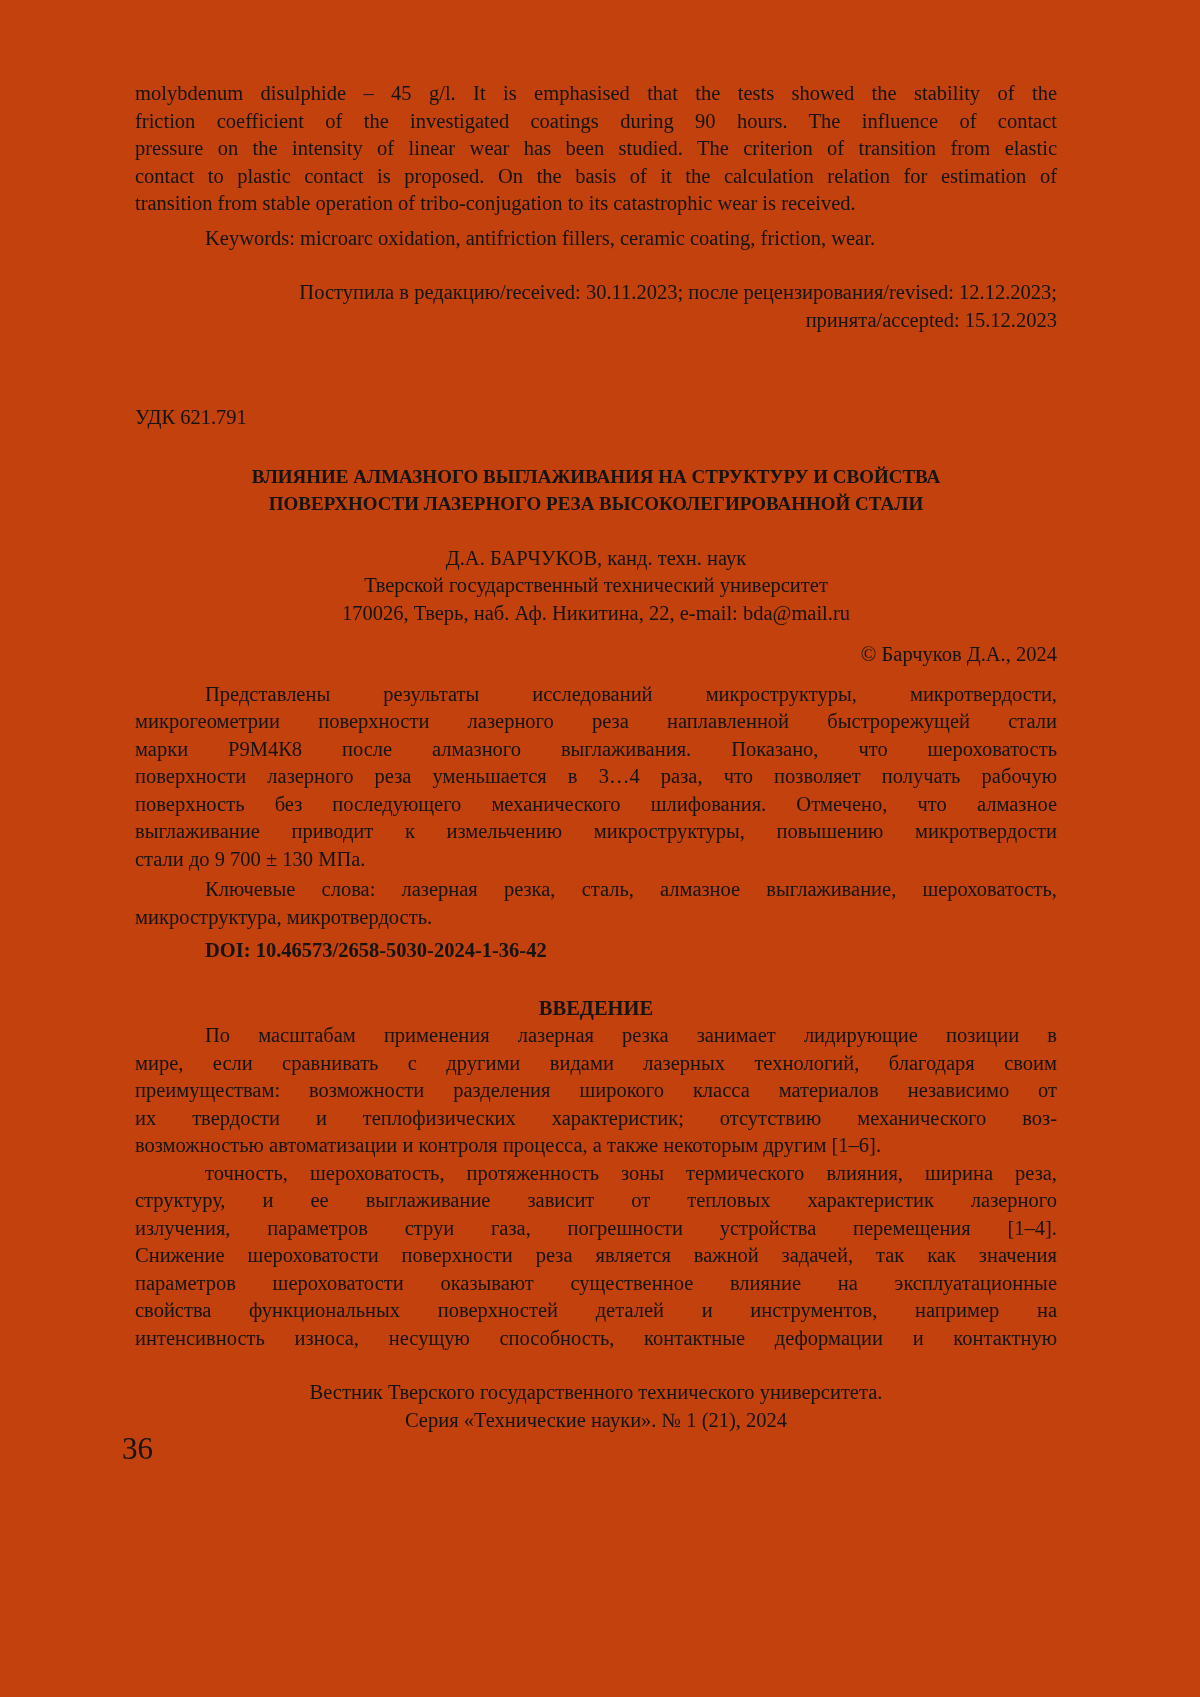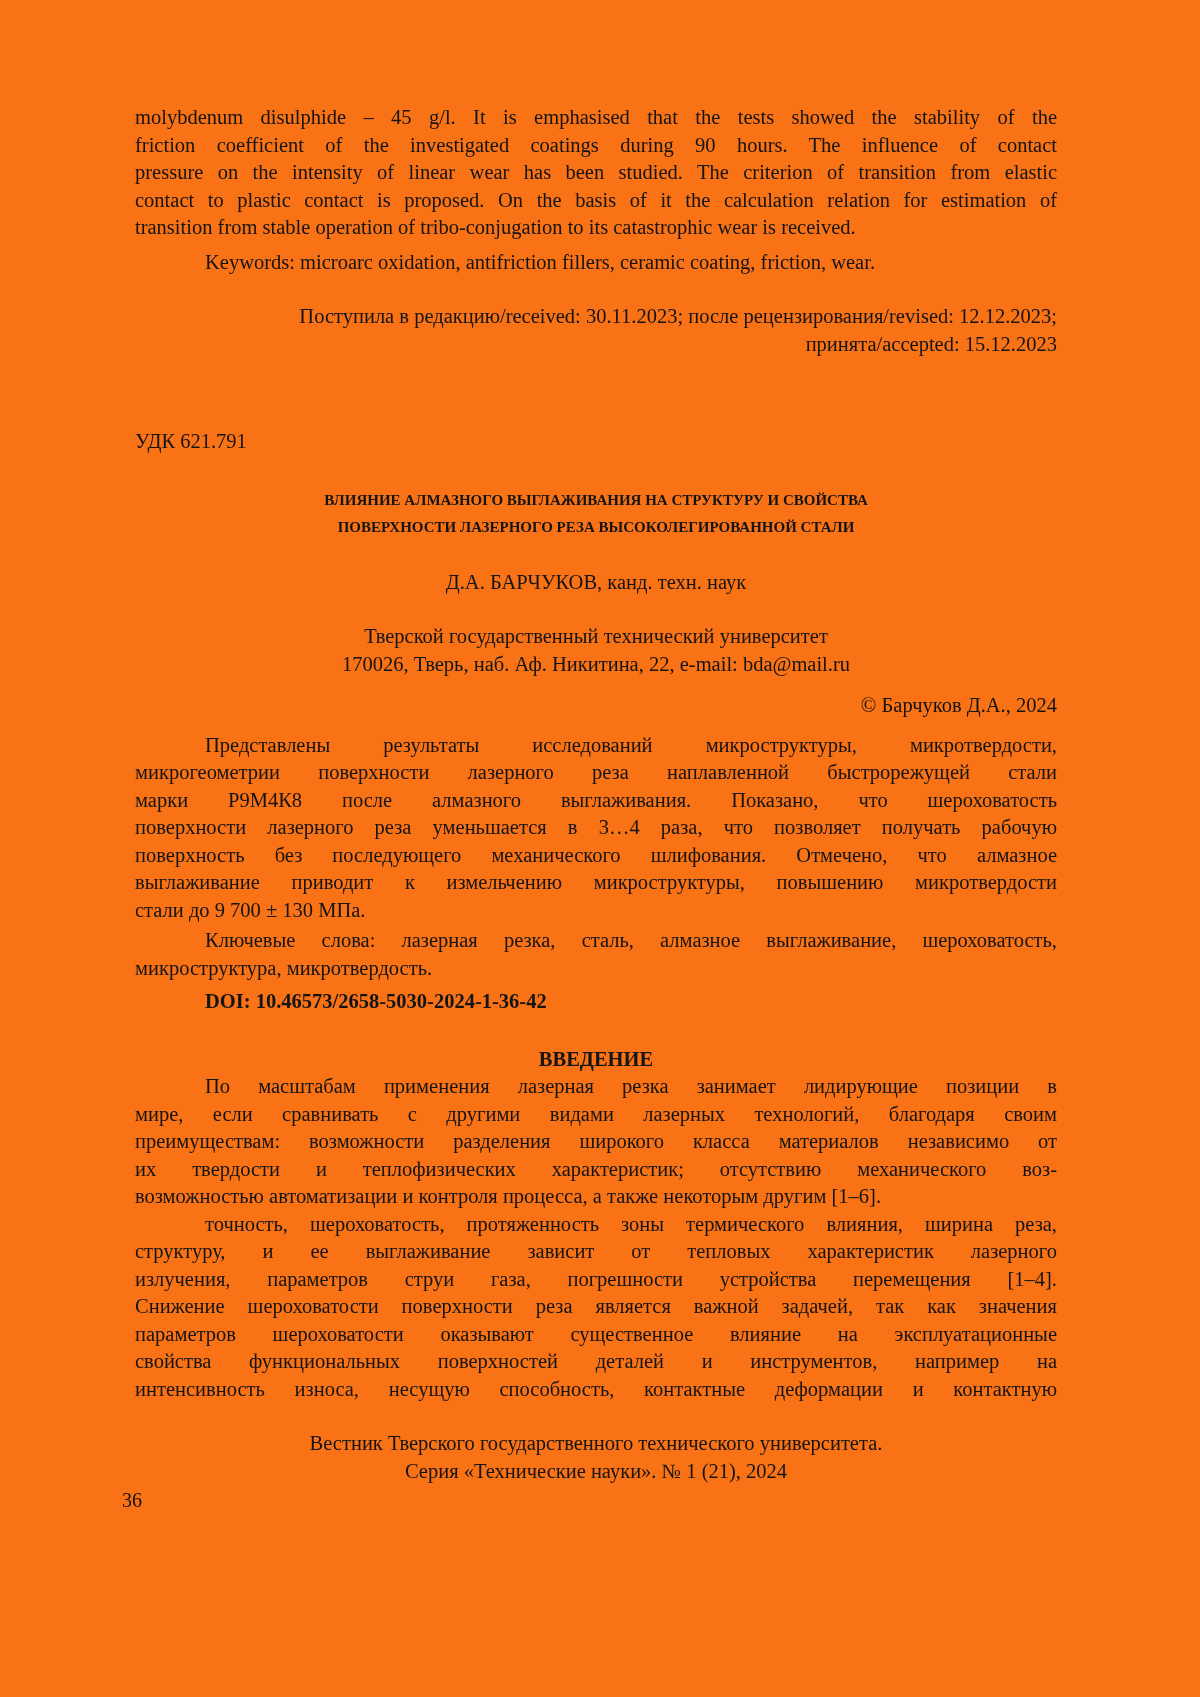--- a/index.html
+++ b/index.html
@@ -1,51 +1,51 @@
 <!DOCTYPE html>
 <html><head>
 <meta charset="utf-8">
 <style>
   html, body { margin: 0; padding: 0; background: #ffffff; }
   .page {
     position: relative;
     width: 1200px;
     height: 1697px;
     box-sizing: border-box;
-    background: #f97316;
+    background: #c2410c;
     color: #141414;
     font-family: "Liberation Serif", "DejaVu Serif", serif;
     font-size: 20.5px;
     line-height: 27.5px;
-    padding: 104px 143px 0 135px;
+    padding: 80px 143px 0 135px;
     overflow: hidden;
   }
   .line { text-align: justify; text-align-last: justify; }
   .left-last .line.last { text-align-last: left; }
   .center-lines .line, .center-lines .line.last { text-align: center; text-align-last: center; }
   .right-lines .line, .right-lines .line.last { text-align: left; text-align-last: right; }
   .indent-first .line:first-child { text-indent: 70px; }
   .bold { font-weight: bold; }
   .italic { }
 
   #keywords-en { margin-top: 7px; text-indent: 70px; text-align: justify; text-align-last: left; }
   #dates { margin-top: 27px; }
   #udc { margin-top: 70px; text-align: left; }
-  #title { margin-top: 31px; font-size: 15px; }
+  #title { margin-top: 31px; font-size: 19px; }
   #author { margin-top: 27px; text-align: center; }
-  #affiliation { margin-top: 27px; }
+  #affiliation { }
   #copyright { margin-top: 14px; text-align: right; }
   #abstract { margin-top: 12px; }
   #keywords-ru { margin-top: 3px; }
   .kw-ru-1 { text-indent: 70px; text-align: justify; text-align-last: justify; }
   .kw-ru-2 { text-align: left; }
   #doi { margin-top: 6px; text-indent: 70px; text-align: left; }
   #intro-heading { margin-top: 30px; text-align: center; }
   #footer { margin-top: 27px; }
-  #page-number { margin-top: 0px; margin-left: -13px; font-size: 20px; line-height: 30px; text-align: left; }
+  #page-number { margin-top: 0px; margin-left: -13px; font-size: 31px; line-height: 30px; text-align: left; }
 </style>
 </head>
 <body>
 
 <div class="page">
 
   <div class="block left-last" id="english-paragraph">
       <div class="line">molybdenum disulphide – 45 g/l. It is emphasised that the tests showed the stability of the</div>
       <div class="line">friction coefficient of the investigated coatings during 90 hours. The influence of contact</div>
       <div class="line">pressure on the intensity of linear wear has been studied. The criterion of transition from elastic</div>

